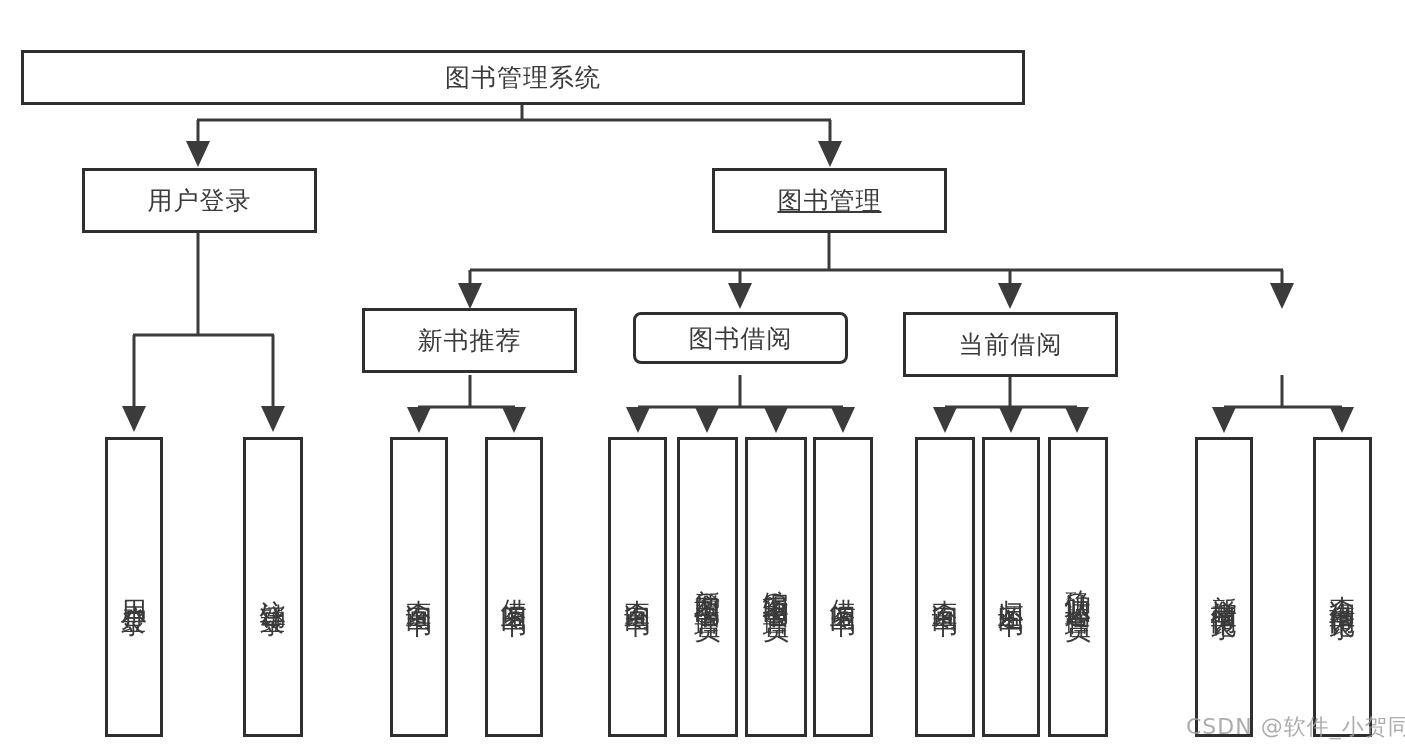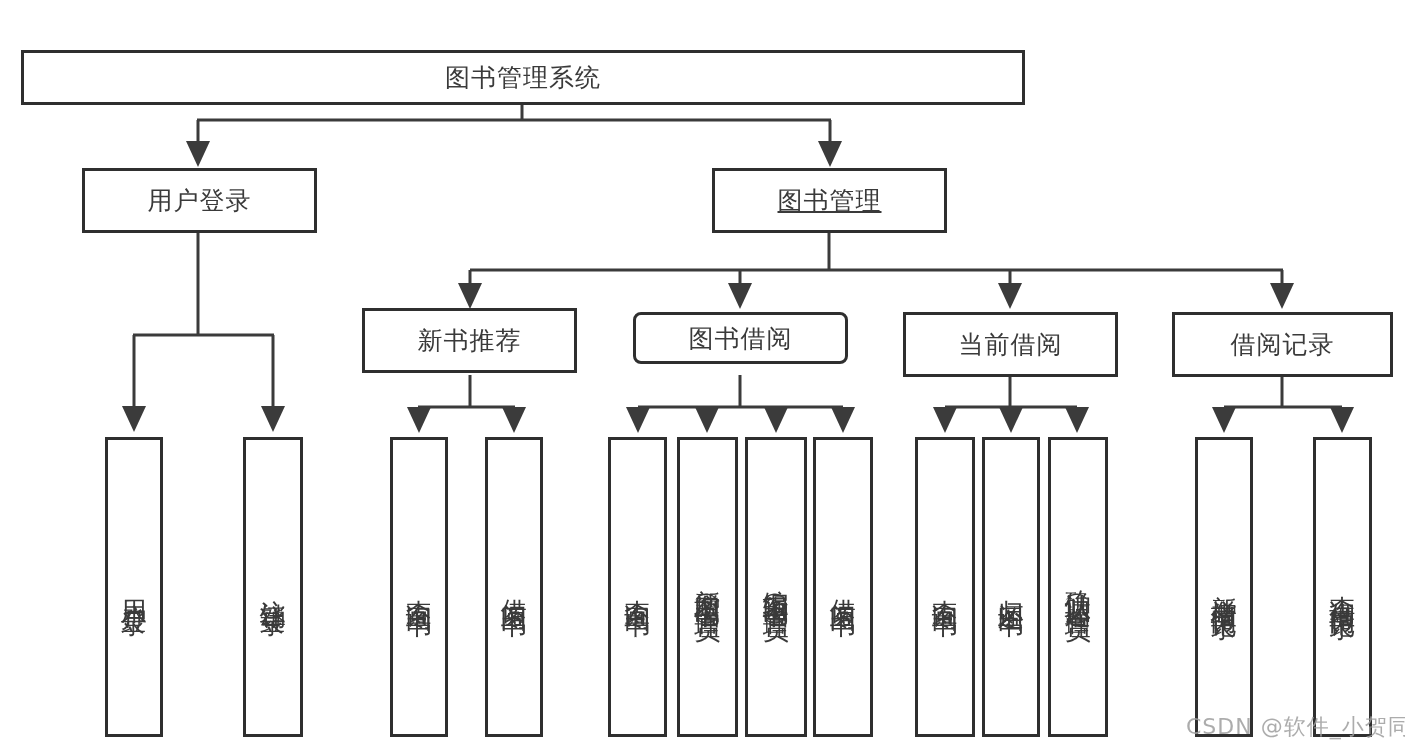--- a/index.html
+++ b/index.html
@@ -119,21 +119,20 @@
   </svg>
 
   <div class="box" style="left:21px; top:13px; width:1004px; height:55px;margin-top:37px;">图书管理系统</div>
 
   <div class="box" style="left:82px; top:168px; width:235px; height:65px;">用户登录</div>
   <div class="box" style="left:712px; top:168px; width:235px; height:65px;text-decoration:underline;">图书管理</div>
 
   <div class="box" style="left:362px; top:308px; width:215px; height:65px;">新书推荐</div>
   <div class="box" style="left:633px; top:312px; width:215px; height:52px;border-radius:8px;">图书借阅</div>
   <div class="box" style="left:903px; top:312px; width:215px; height:65px;">当前借阅</div>
-  <div class="box" style="left:1172px; top:312px; width:221px; height:65px;">借阅记录</div>
 
   <div class="box vbox" style="left:105px; top:437px; width:58px; height:300px;">用户登录</div>
   <div class="box vbox" style="left:243px; top:437px; width:60px; height:300px;">注销登录</div>
 
   <div class="box vbox" style="left:390px; top:437px; width:58px; height:300px;">查询图书</div>
   <div class="box vbox" style="left:485px; top:437px; width:58px; height:300px;">借阅图书</div>
 
   <div class="box vbox" style="left:608px; top:437px; width:59px; height:300px;">查询图书</div>
   <div class="box vbox" style="left:677px; top:437px; width:61px; height:300px;">新增图书（管理员）</div>
   <div class="box vbox" style="left:745px; top:437px; width:62px; height:300px;">编辑图书（管理员）</div>

